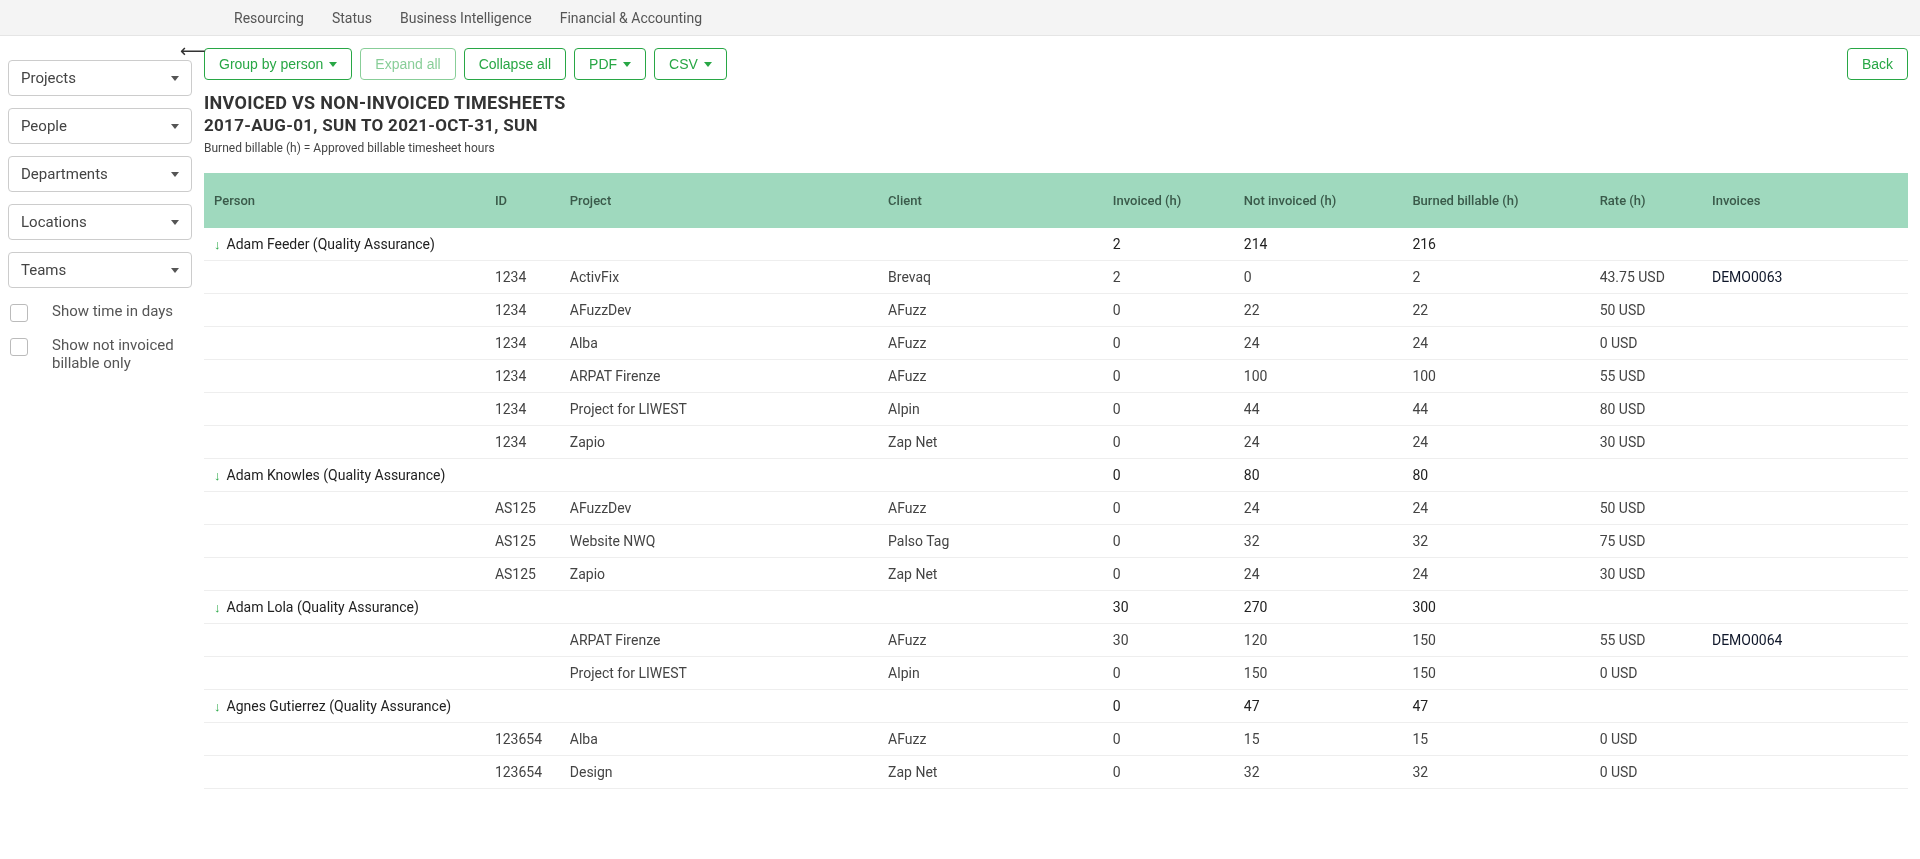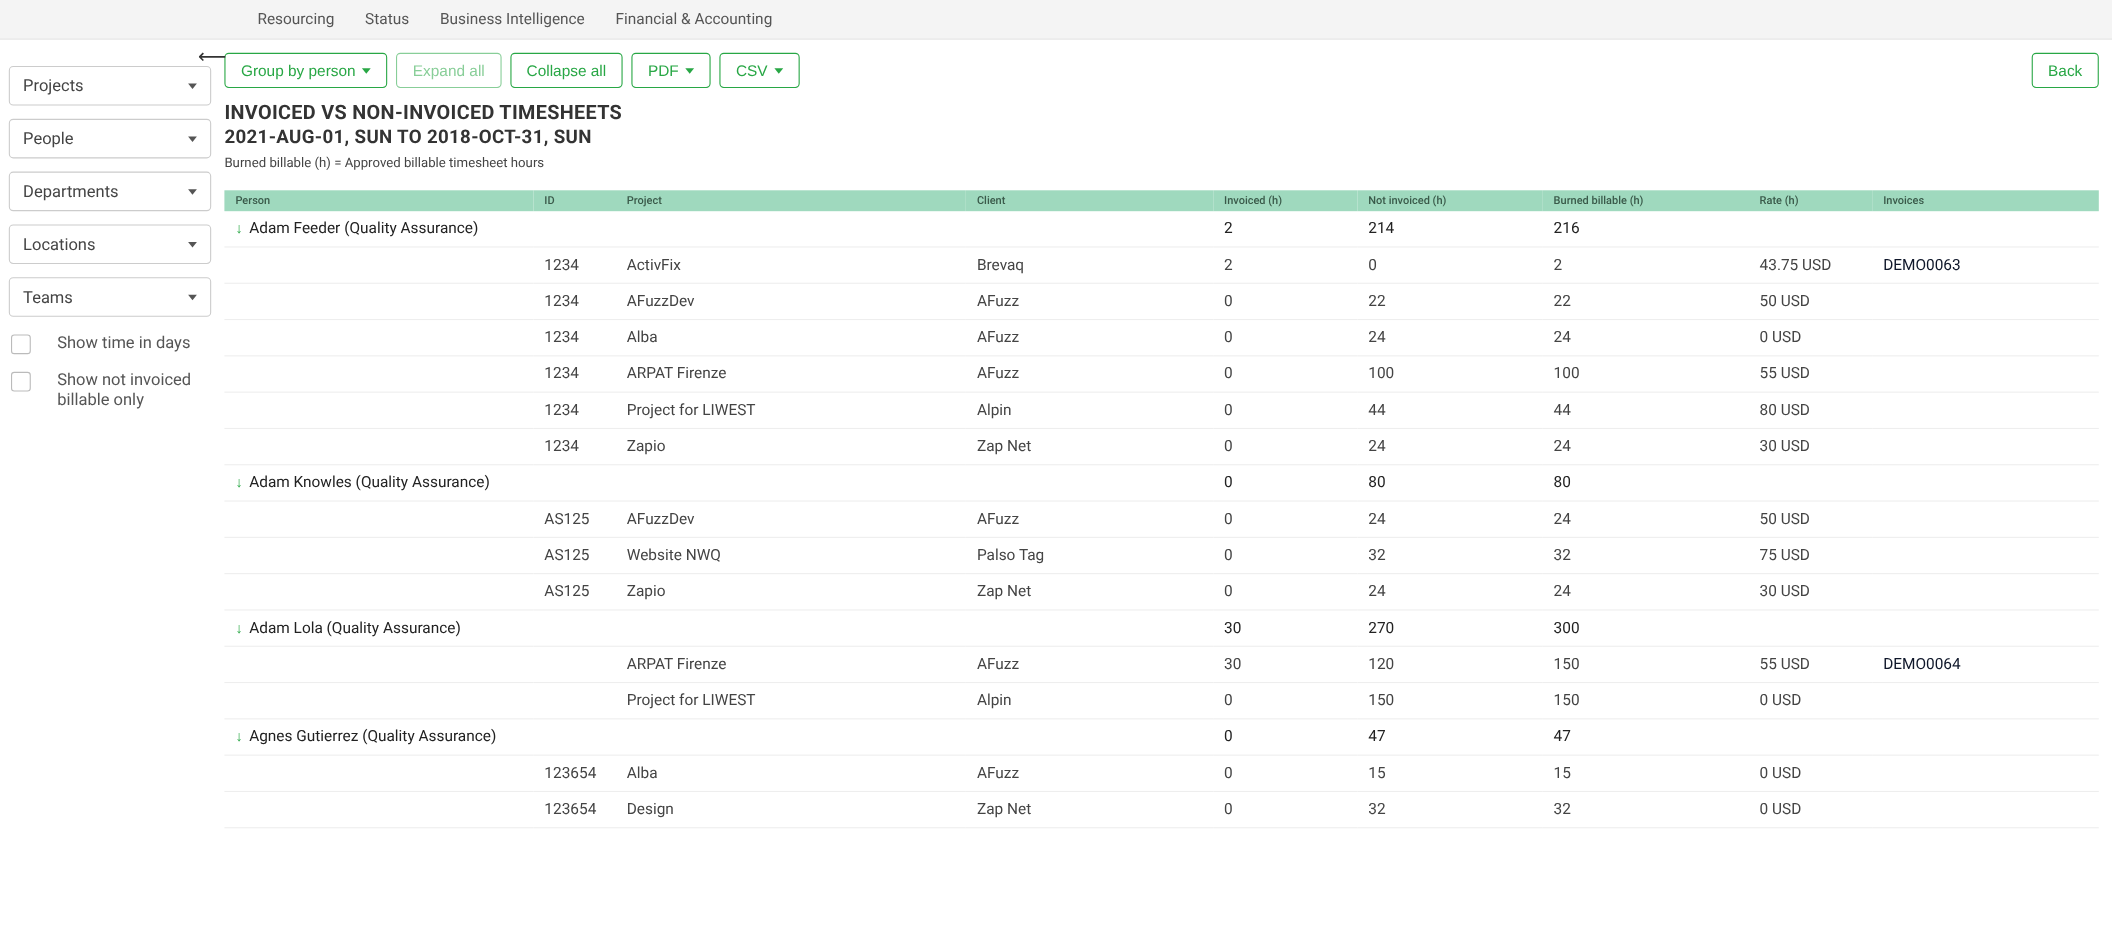--- a/index.html
+++ b/index.html
@@ -100,22 +100,22 @@
   .toolbar-right { margin-left: auto; }
   .title { font-size: 18px; font-weight: 700; color: #333; margin-bottom: 2px; letter-spacing: 0.3px;}
   .subtitle { font-size: 17px; font-weight: 700; color: #333; margin-bottom: 6px; letter-spacing: 0.3px;}
   .note { font-size: 12px; color: #444; margin-bottom: 18px; }
   table { width: 100%; border-collapse: collapse; font-size: 14px; }
   thead th {
     background: #9fd9be;
     color: #3a5a4a;
     font-weight: 500;
     text-align: left;
-    padding: 4px 10px;
-    font-size: 10px;
+    padding: 20px 10px;
+    font-size: 13px;
   }
   tbody td {
     padding: 8px 10px;
     border-bottom: 1px solid #eee;
     color: #444;
   }
   tr.group td { font-weight: 400; color: #222; }
   .expand-icon {
     color: #28a745;
     font-size: 13px;
@@ -197,21 +197,21 @@
         <span class="caret-down"></span>
       </button>
       <div class="toolbar-right">
         <button class="btn">
           <span>Back</span>
         </button>
       </div>
     </div>
 
     <div class="title">INVOICED VS NON-INVOICED TIMESHEETS</div>
-    <div class="subtitle">2021-AUG-01, SUN TO 2018-OCT-31, SUN</div>
+    <div class="subtitle">2017-AUG-01, SUN TO 2021-OCT-31, SUN</div>
     <div class="note">Burned billable (h) = Approved billable timesheet hours</div>
 
     <table>
       <colgroup>
         <col class="c-person">
           <col class="c-id">
           <col class="c-project">
           <col class="c-client">
         <col class="c-inv">
           <col class="c-ninv">

